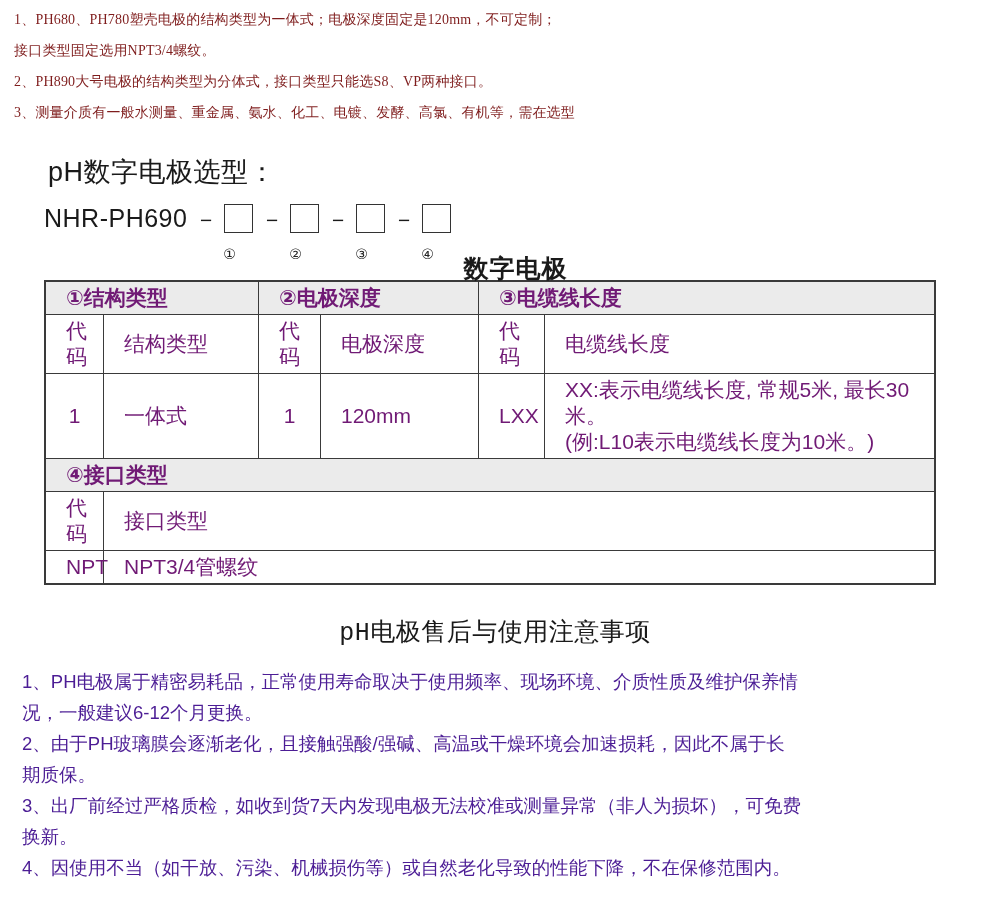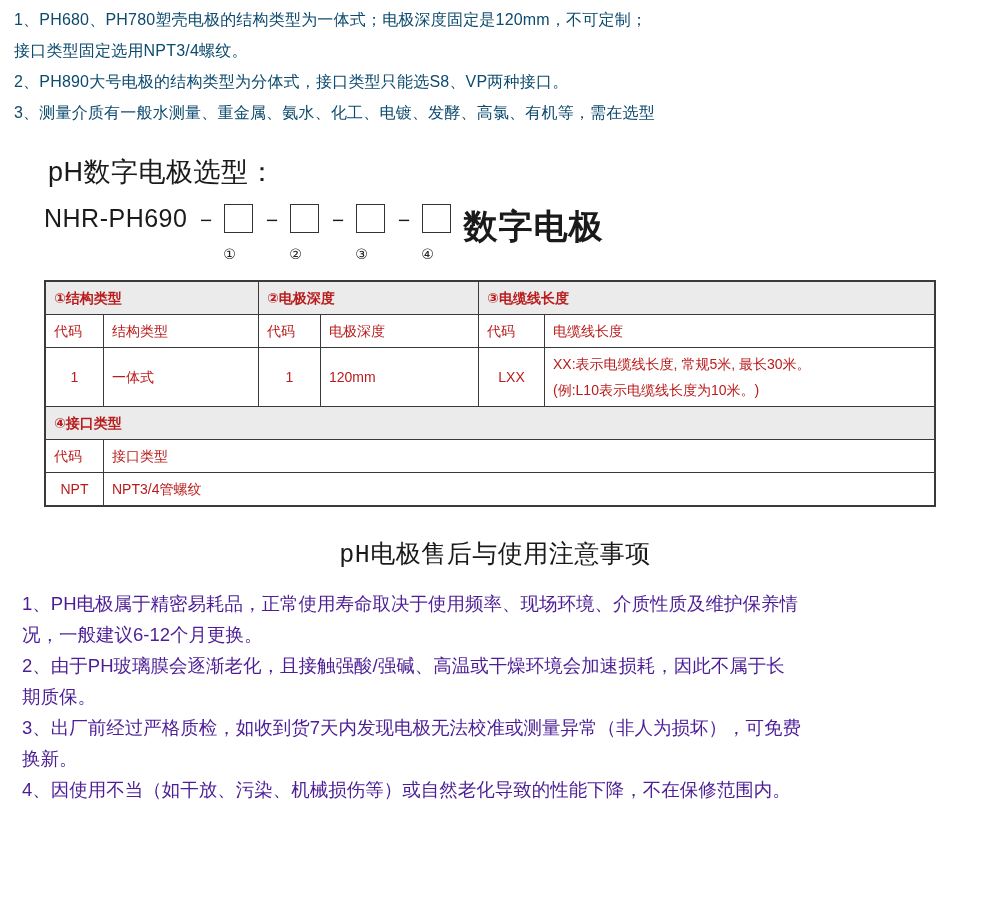--- a/index.html
+++ b/index.html
@@ -20,25 +20,26 @@
     height: 901px;
     position: relative;
     box-sizing: border-box;
   }
 
   
   .notes {
     padding: 4px 14px 0 14px;
   }
   .note-line {
-    font-size: 16px;
+    font-size: 14px;
     line-height: 31px;
     letter-spacing: 0.2px;
-    color: #0c4a6e;
+    color: #7f1d1d;
     white-space: pre-wrap;
+    font-family: Liberation Serif, serif;
   }
 
   
   .section-title {
     font-size: 27px;
     font-weight: normal;
     margin: 26px 0 0 48px;
     letter-spacing: 0.5px;
   }
 
@@ -60,24 +61,25 @@
     color: #1a1a1a;
   }
   .code-box {
     width: 29px;
     height: 29px;
     border: 1.6px solid #333;
     box-sizing: border-box;
     display: inline-block;
   }
   .model-suffix {
-    font-size: 34px;
+    font-size: 25px;
     font-weight: bold;
     margin-left: 12px;
     letter-spacing: 1px;
+    margin-top: 48px;
   }
   .circle-row {
     margin: 2px 0 0 44px;
     display: flex;
     align-items: center;
     height: 20px;
     font-size: 14px;
     color: #222;
   }
   .circle-row span {
@@ -96,25 +98,25 @@
     box-sizing: border-box;
     background: #fff;
   }
   table.sel {
     border-collapse: collapse;
     width: 100%;
     table-layout: fixed;
   }
   table.sel td {
     border: 1px solid #3a3a3a;
-    padding: 3px 8px;
-    font-size: 14px;
+    padding: 3px 20px;
+    font-size: 21px;
     vertical-align: middle;
     line-height: 26px;
-    color: #b91c1c;
+    color: #701a75;
   }
   td.hdr {
     background: #ebebeb;
     font-weight: bold;
     font-size: 19px;
   }
   td.center { text-align: center; }
   .col-a { width: 58px; }
   .col-b { width: 155px; }
   .col-c { width: 62px; }

